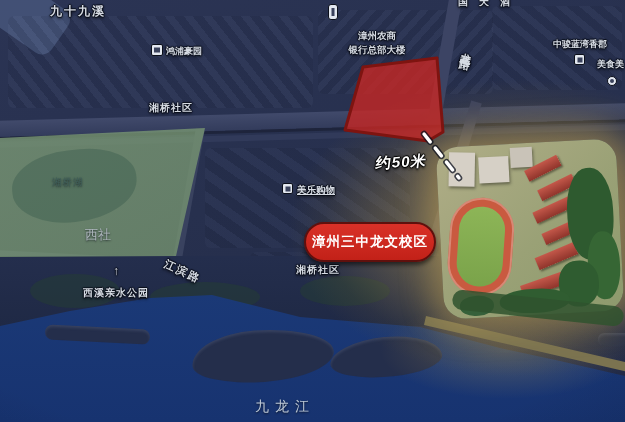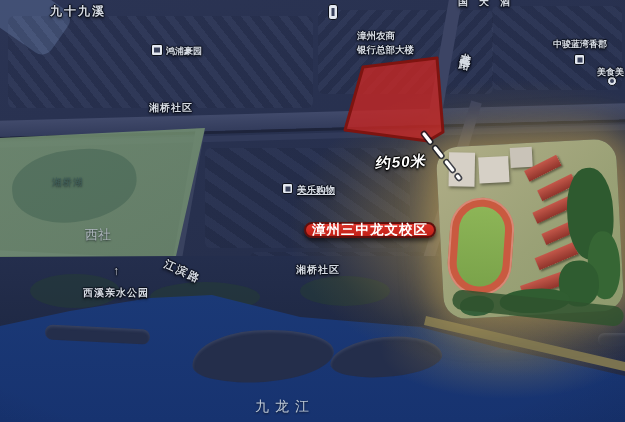--- a/index.html
+++ b/index.html
@@ -172,33 +172,33 @@
   <div class="poi" style="left:607px;top:76px;width:10px;height:10px;border-radius:50%;">
       <span class="poi-inner" style="width:4px;height:4px;border-radius:50%;"></span>
     </div>
   <div class="poi" style="left:282px;top:183px;width:11px;height:11px;">
       <span class="poi-inner" style="width:5px;height:5px;"></span>
     </div>
 
   <div class="ml" style="left:50px;top:3px;font-size:12px;letter-spacing:2px;">九十九溪</div>
   <div class="ml" style="left:166px;top:45px;font-size:9px;">鸿浦豪园</div>
   <div class="ml" style="left:149px;top:101px;font-size:10px;letter-spacing:1px;">湘桥社区</div>
-  <div class="ml" style="left:357px;top:29px;width:70px;font-size:9.5px;line-height:1.45;">
+  <div class="ml" style="left:342px;top:29px;width:70px;text-align:center;font-size:9.5px;line-height:1.45;">
     <span style="display:block;">漳州农商</span>
     <span style="display:block;">银行总部大楼</span>
   </div>
   <div class="ml" style="left:460px;top:44px;font-size:11px;writing-mode:vertical-rl;letter-spacing:2px;transform:rotate(12deg);">龙祥中路</div>
   <div class="ml" style="left:458px;top:-5px;font-size:10px;letter-spacing:11px;">国天酒</div>
   <div class="ml" style="left:553px;top:38px;font-size:9px;">中骏蓝湾香郡</div>
-  <div class="ml" style="left:597px;top:58px;font-size:9px;margin-top:8px;">美食美</div>
+  <div class="ml" style="left:597px;top:58px;font-size:9px;">美食美</div>
   <div class="ml" style="left:297px;top:184px;font-size:9.5px;text-decoration:underline;">美乐购物</div>
   <div class="ml" style="left:296px;top:263px;font-size:10px;letter-spacing:1px;">湘桥社区</div>
   <div class="ml soft" style="left:52px;top:176px;font-size:9.5px;color:#40605a;letter-spacing:1px;">湘桥湖</div>
   <div class="ml soft" style="left:85px;top:226px;font-size:13px;color:#aeb6bd;">西社</div>
   <div class="ml" style="left:113px;top:264px;font-size:12px;">↑</div>
   <div class="ml" style="left:83px;top:286px;font-size:10px;letter-spacing:1px;">西溪亲水公园</div>
   <div class="ml" style="left:163px;top:264px;font-size:11px;letter-spacing:2px;transform:rotate(25deg);">江滨路</div>
   <div class="ml soft" style="left:255px;top:398px;font-size:14px;color:#bcc8d6;letter-spacing:6px;">九龙江</div>
 
   <div class="dist" style="left:376px;top:153px;">约50米</div>
-  <div class="pill" style="left:304px;top:222px;width:132px;height:16px;font-size:13.5px;">漳州三中龙文校区</div>
+  <div class="pill" style="left:304px;top:222px;width:132px;height:40px;font-size:13.5px;">漳州三中龙文校区</div>
 
 </div>
 
 </body></html>

